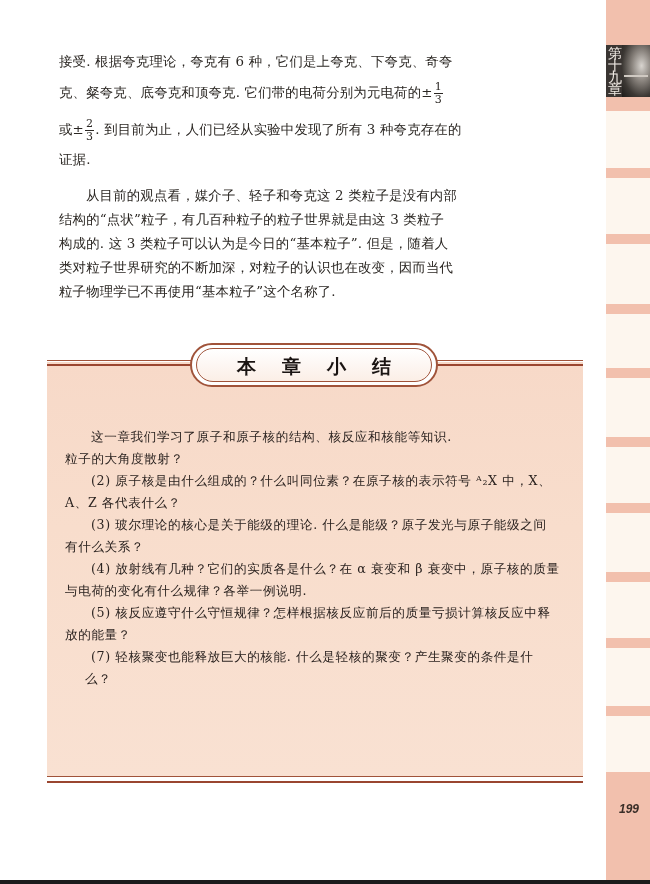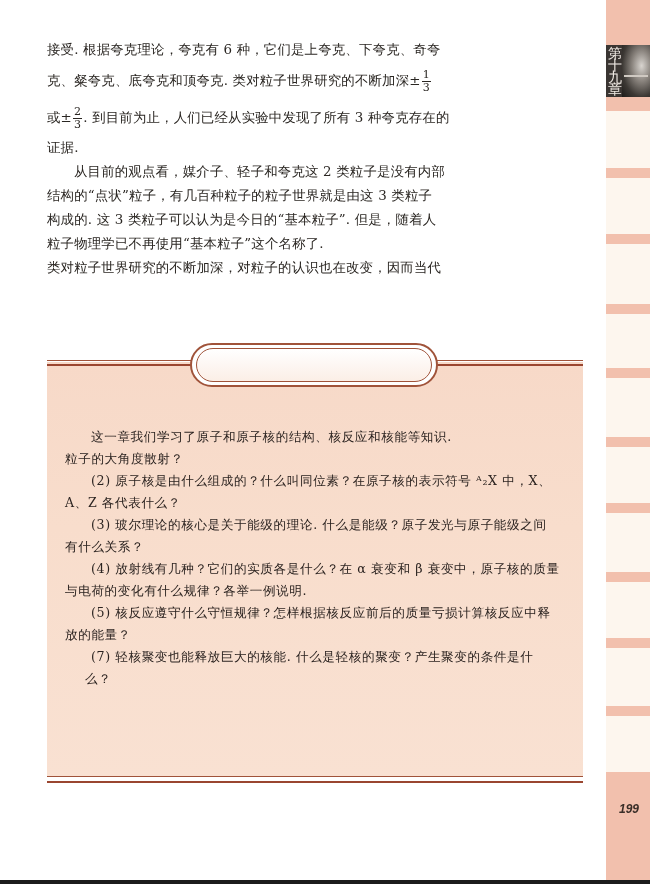--- a/index.html
+++ b/index.html
@@ -92,21 +92,21 @@
     
     .body-text {
       position: absolute;
       left: 47px;
       top: 38px;
       width: 402px;
       font-size: 13.4px;
       letter-spacing: 0.2px;
     }
     .body-text p {
-      margin: 0;
+      margin: 12px;
       line-height: 24px;
       text-align: justify;
     }
     .body-text .line {
       display: block;
       white-space: nowrap;
       height: 24px;
       line-height: 24px;
     }
     .body-text .line.tall { height: 37px; line-height: 37px; }
@@ -220,41 +220,42 @@
   <div class="label">第十九章</div>
   <div class="photo"></div>
 </div>
 
 <div class="page-number">199</div>
 <div class="bottom-edge"></div>
 
 <div class="body-text">
   <p>
     <span class="line">接受. 根据夸克理论，夸克有 6 种，它们是上夸克、下夸克、奇夸</span>
-    <span class="line tall"><span>克、粲夸克、底夸克和顶夸克. 类对粒子世界研究的不断加深±</span><span class="frac"><span class="num">1</span><span class="den">3</span></span></span>
+    <span class="line tall"><span>克、粲夸克、底夸克和顶夸克. 它们带的电荷分别为元电荷的±</span><span class="frac"><span class="num">1</span><span class="den">3</span></span></span>
     <span class="line tall"><span>或±</span><span class="frac"><span class="num">2</span><span class="den">3</span></span><span>. 到目前为止，人们已经从实验中发现了所有 3 种夸克存在的</span></span>
     <span class="line">证据.</span>
   </p>
   <p>
     <span class="line indent">从目前的观点看，媒介子、轻子和夸克这 2 类粒子是没有内部</span>
     <span class="line">结构的“点状”粒子，有几百种粒子的粒子世界就是由这 3 类粒子</span>
     <span class="line">构成的. 这 3 类粒子可以认为是今日的“基本粒子”. 但是，随着人</span>
+    <span class="line">类对粒子世界研究的不断加深，对粒子的认识也在改变，因而当代</span>
     <span class="line">粒子物理学已不再使用“基本粒子”这个名称了.</span>
-    <span class="line">类对粒子世界研究的不断加深，对粒子的认识也在改变，因而当代</span>
   </p>
 </div>
 
 <div class="summary-box"></div>
 <div class="summary-top-line1"></div>
 <div class="summary-top-line2"></div>
 <div class="summary-bottom-line1"></div>
 <div class="summary-bottom-line2"></div>
 
 <div class="title-plaque">
   <div class="inner"></div>
+  <div class="title">本章小结</div>
 </div>
 
 <div class="summary-content">
   <span class="sline indent">这一章我们学习了原子和原子核的结构、核反应和核能等知识.</span>
 
   <div>
     <span class="sline">粒子的大角度散射？</span>
   </div>
   <div>
     <span class="sline indent">(2) 原子核是由什么组成的？什么叫同位素？在原子核的表示符号 ᴬ₂X 中，X、</span>

